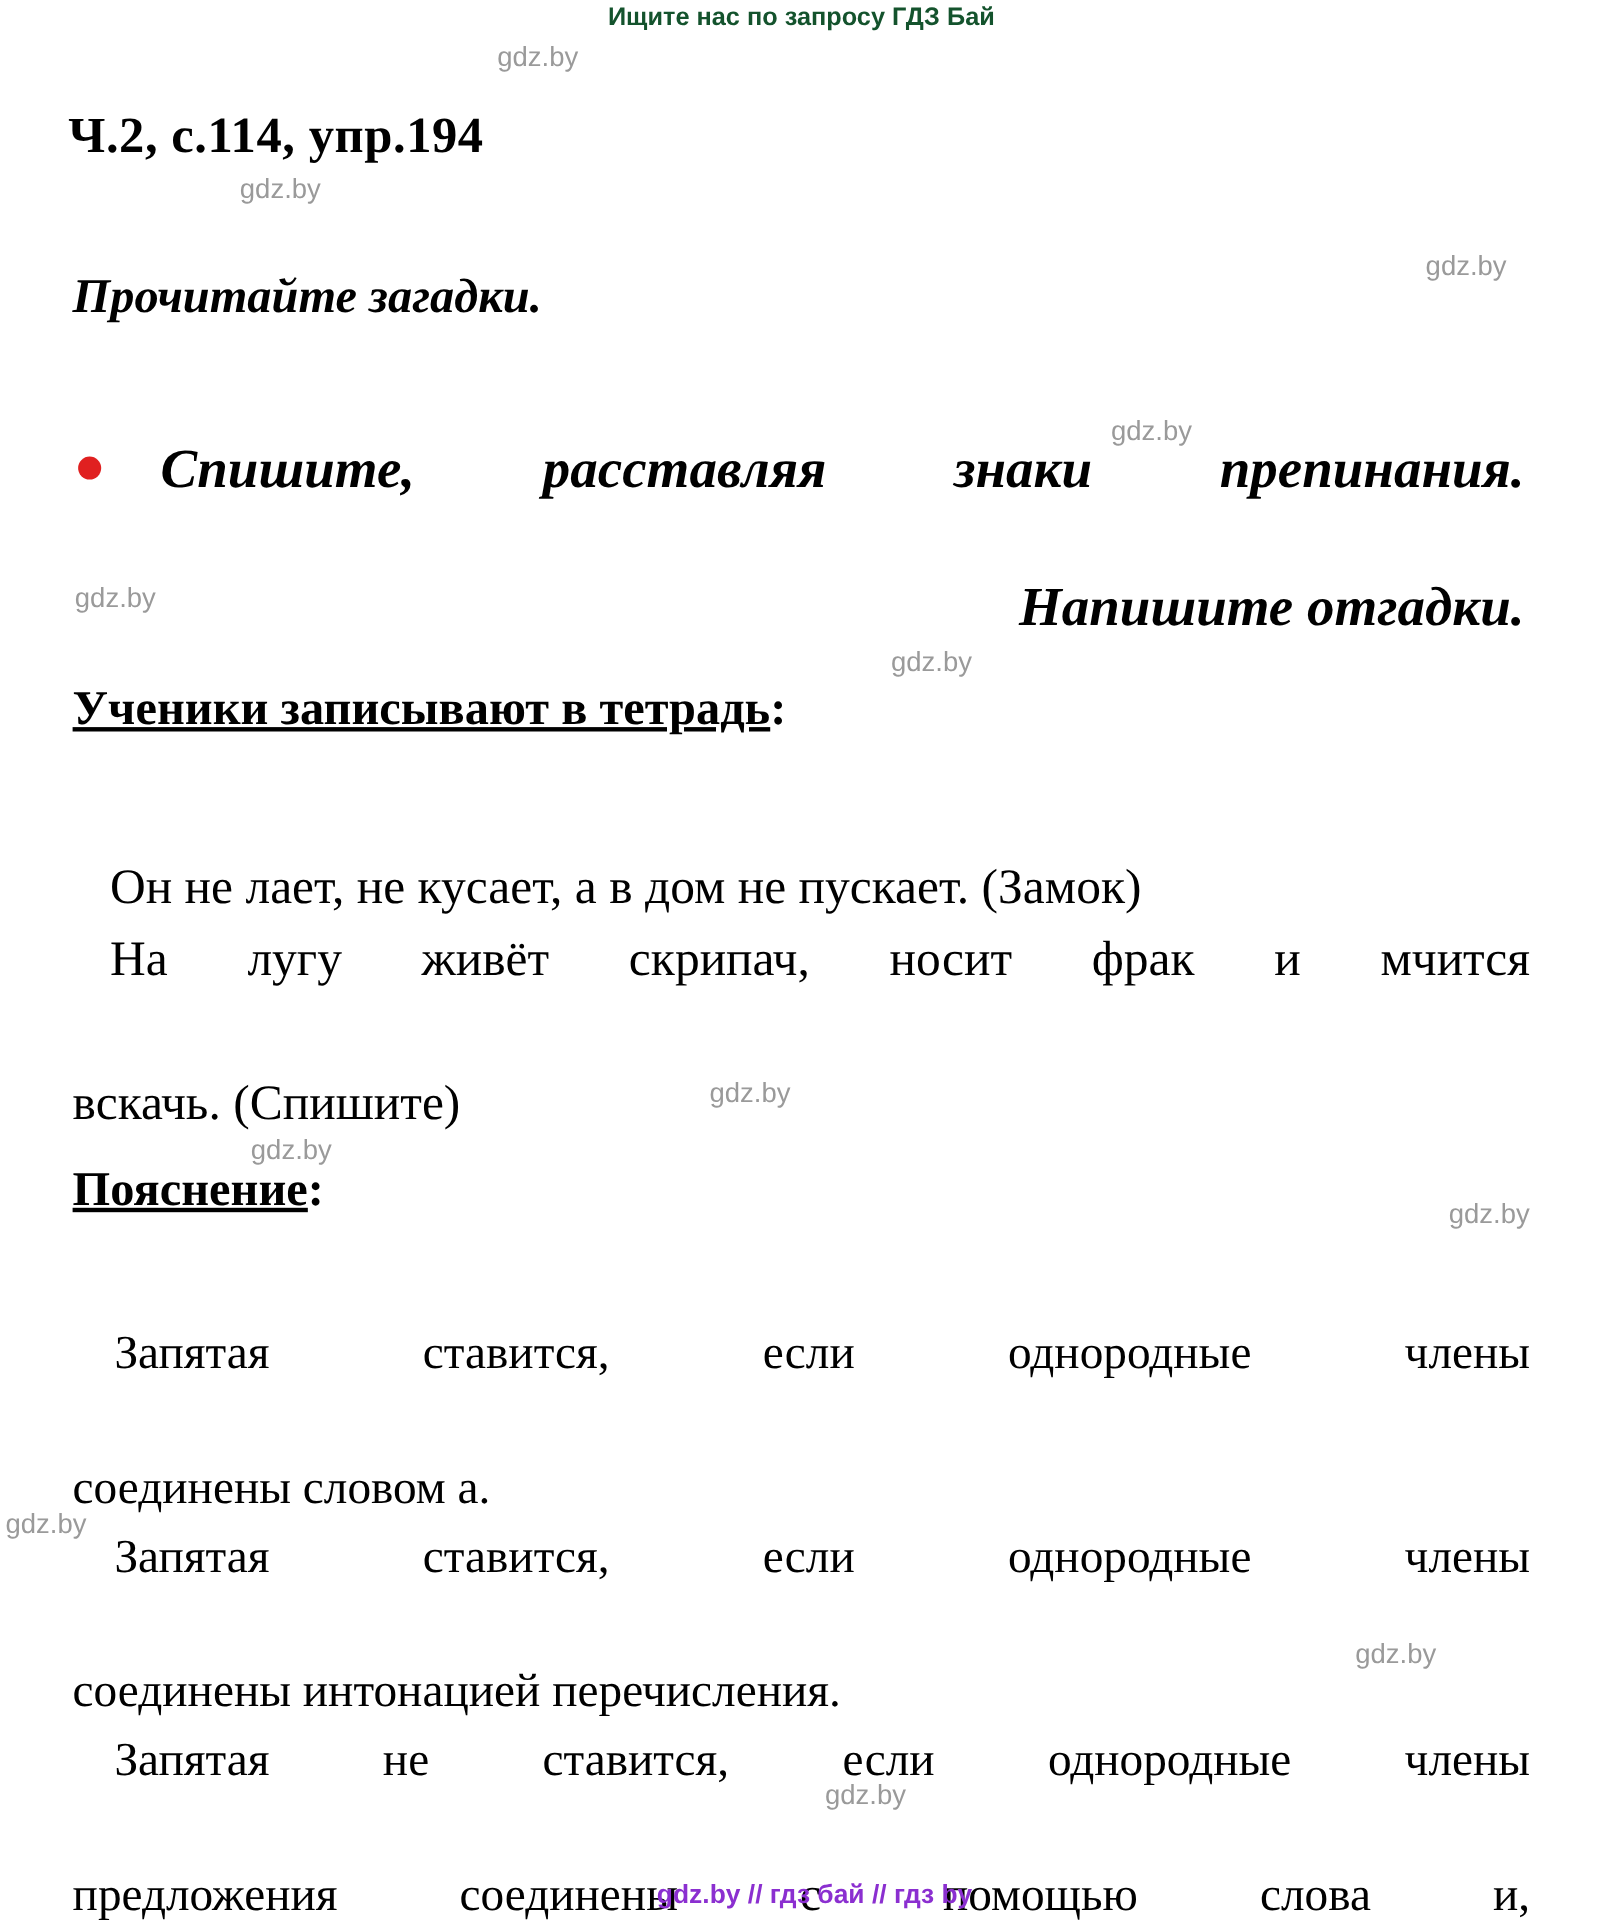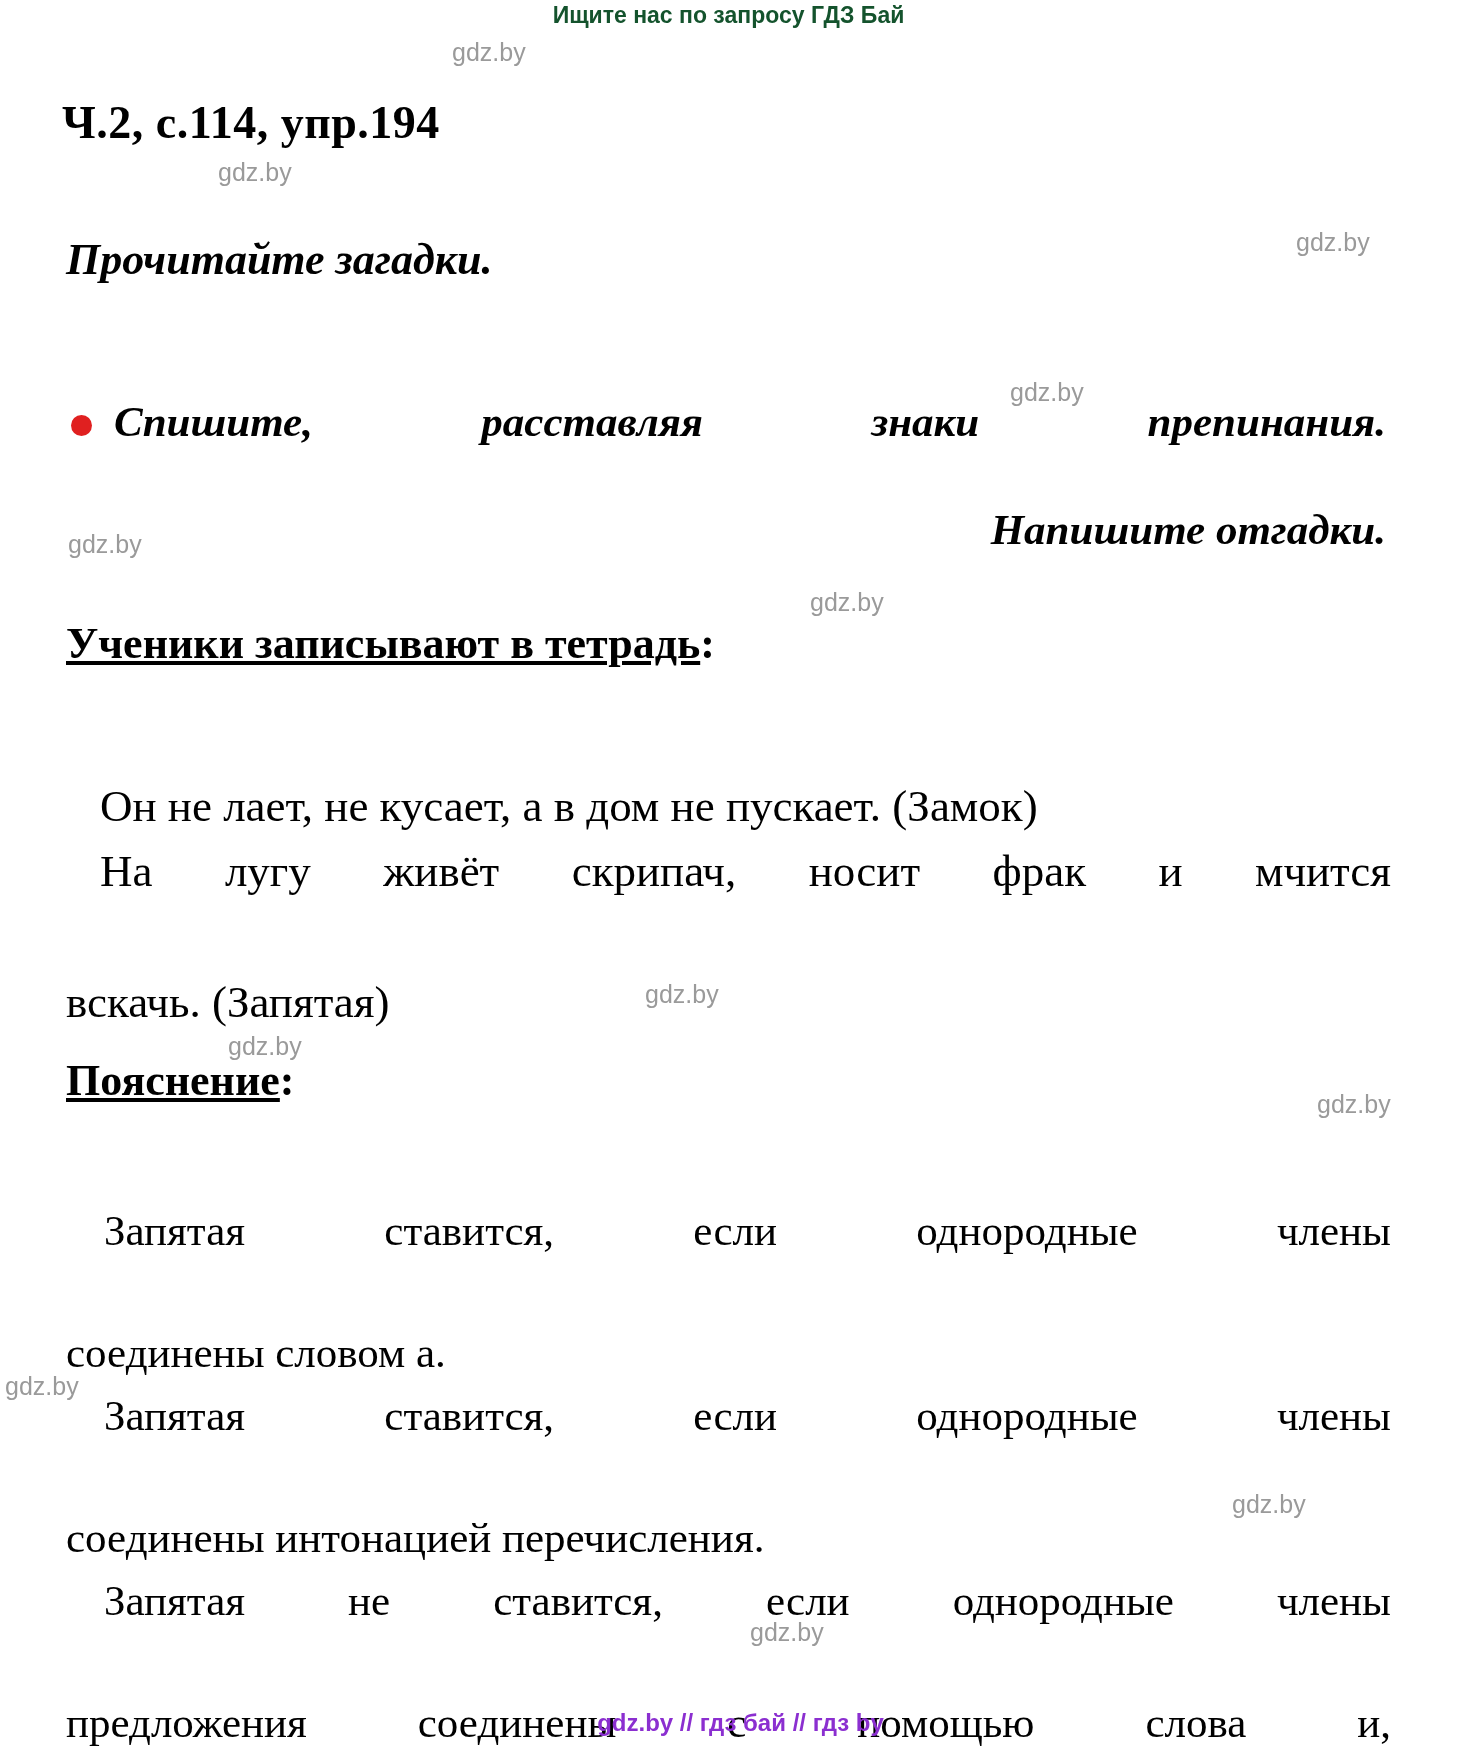--- a/index.html
+++ b/index.html
@@ -51,21 +51,21 @@
     position: absolute;
     top: 96px;
     left: 62px;
     font-size: 46px;
     font-weight: bold;
     letter-spacing: 0.5px;
   }
 
   .task-line {
     position: absolute;
-    top: 234px;
+    top: 244px;
     left: 66px;
     font-size: 44px;
     font-weight: bold;
     font-style: italic;
   }
 
   .bullet-block {
     position: absolute;
     top: 395px;
     left: 66px;
@@ -74,22 +74,22 @@
   .bullet-dot {
     position: absolute;
     left: 5px;
     top: 20px;
     width: 21px;
     height: 21px;
     border-radius: 50%;
     background: #e02020;
   }
   .bullet-text {
-    margin-left: 48px;
-    font-size: 43px;
+    margin-left: 80px;
+    font-size: 50px;
     font-weight: bold;
     font-style: italic;
     line-height: 1.25;
     text-align: justify;
     text-justify: inter-word;
   }
   .bullet-text .l2 {
     display: block;
     text-align: right;
   }
@@ -176,21 +176,21 @@
   </div>
 
   <div class="subhead" id="subhead-students">
     <span class="u">Ученики записывают в тетрадь</span><span>:</span>
   </div>
 
   <div class="riddles">
     <div class="r1">Он не лает, не кусает, а в дом не пускает. (Замок)</div>
     <div class="r2">
       <span class="j">На лугу живёт скрипач, носит фрак и мчится</span>
-      <span class="tail">вскачь. (Запятая)</span>
+      <span class="tail">вскачь. (Спишите)</span>
     </div>
   </div>
 
   <div class="subhead" id="subhead-explain">
     <span class="u">Пояснение</span><span>:</span>
   </div>
 
   <div class="explain">
     <p>
       <span class="j">Запятая ставится, если однородные члены</span>

